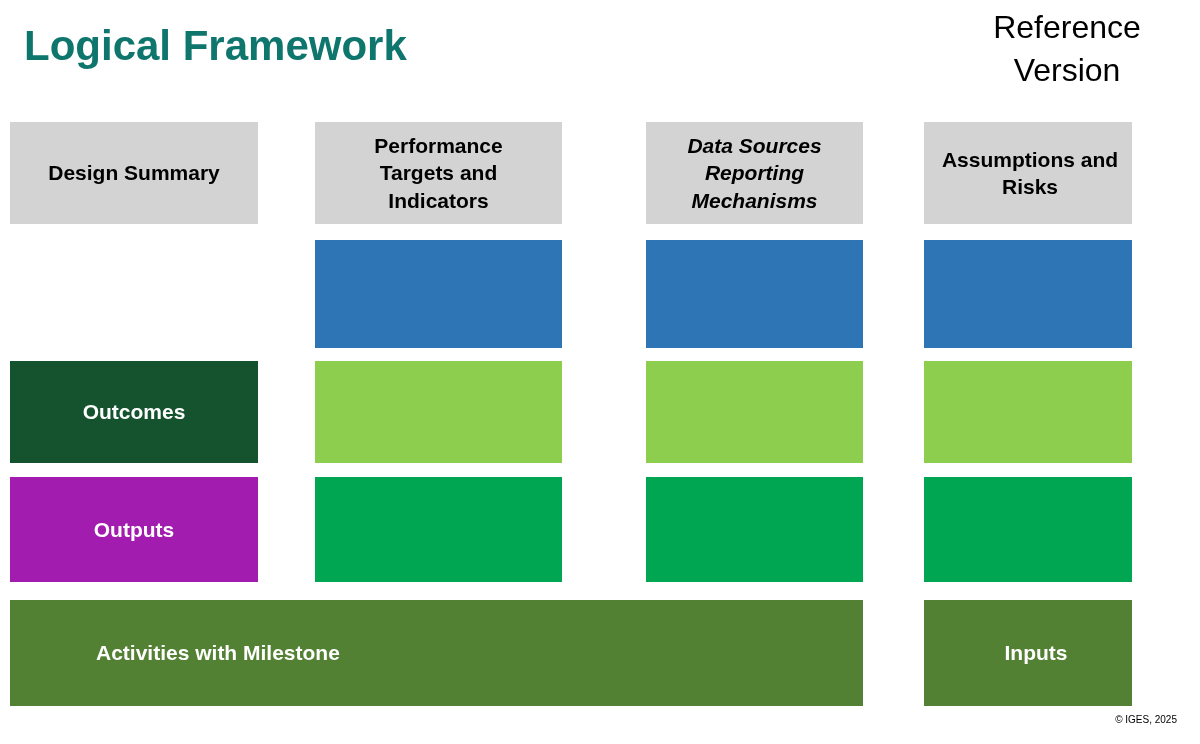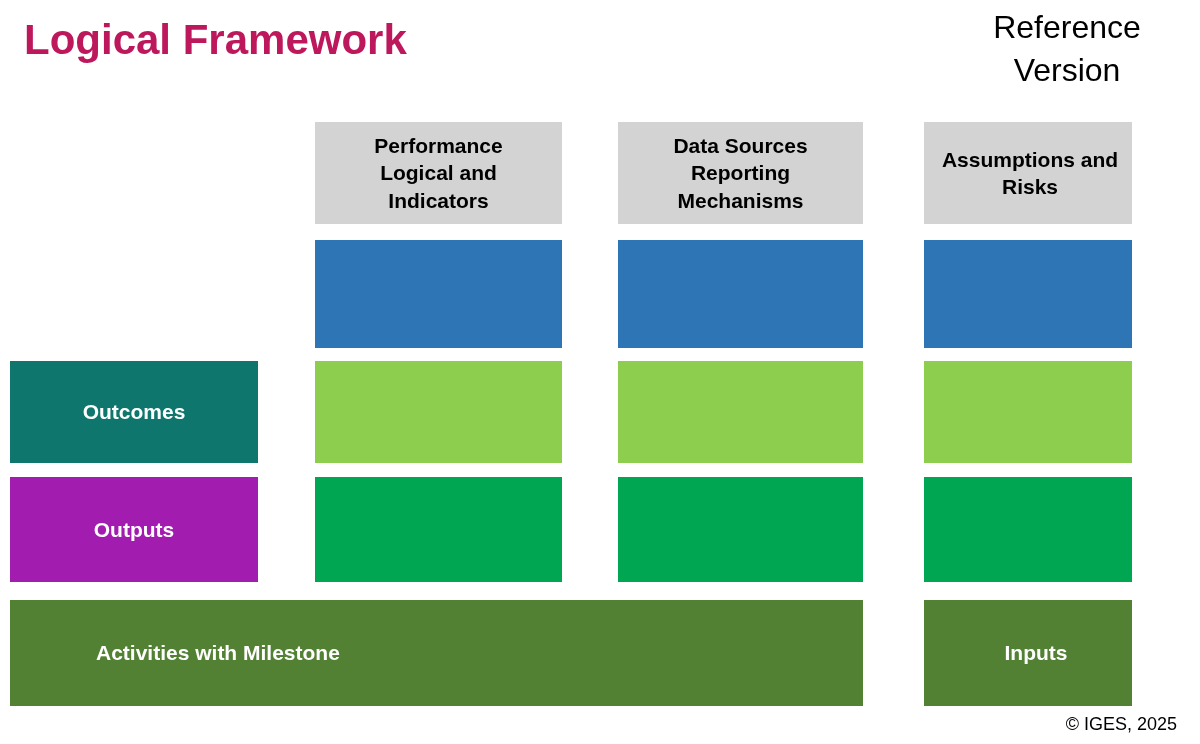--- a/index.html
+++ b/index.html
@@ -3,83 +3,84 @@
 <meta charset="utf-8">
 <style>
   html, body { margin: 0; padding: 0; background: #ffffff; }
   body {
     font-family: "Liberation Sans", "DejaVu Sans", sans-serif;
     width: 1200px; height: 744px; position: relative; overflow: hidden;
   }
   .canvas { position: absolute; inset: 0; width: 1200px; height: 744px; }
 
   .page-title {
-    position: absolute; left: 24px; top: 16px;
-    font-size: 42px; font-weight: bold; color: #be185d;
+    position: absolute; left: 24px; top: 22px;
+    font-size: 42px; font-weight: bold; color: #0f766e;
     letter-spacing: 0px; white-space: pre-line;
   }
   .reference-label {
     position: absolute; left: 944px; top: 6px; width: 246px;
     font-size: 32px; font-weight: normal; color: #000000;
     text-align: center; line-height: 1.35; white-space: pre-line;
   }
 
   .cell {
     position: absolute; display: flex; align-items: center; justify-content: center;
     text-align: center; box-sizing: border-box;
     font-size: 21px; font-weight: bold; line-height: 1.3;
     white-space: pre-line;
   }
   .header-cell { background: #D3D3D3; color: #000000; padding: 0 12px; }
   .body-cell   { color: #ffffff; }
 
   
   .c1 { left: 10px;  width: 248px; }
   .c2 { left: 315px; width: 247px; }
-  .c3 { left: 618px; width: 245px; }
+  .c3 { left: 646px; width: 217px; font-style: italic; }
   .c4 { left: 924px; width: 208px; padding-left: 16px; }
   .span3 { left: 10px; width: 853px; }
 
   
   .r-header   { top: 122px; height: 102px; }
   .r-impacts  { top: 240px; height: 108px; }
   .r-outcomes { top: 361px; height: 102px; }
   .r-outputs  { top: 477px; height: 105px; }
   .r-bottom   { top: 600px; height: 106px; }
 
   .activities-cell { justify-content: flex-start; padding-left: 86px; text-align: left; }
 
   .footer-credit {
     position: absolute; right: 23px; top: 714px;
-    font-size: 18px; color: #000000; font-weight: normal;
+    font-size: 10px; color: #000000; font-weight: normal;
   }
 </style>
 </head>
 <body>
 
 <div class="canvas">
 
   <div class="page-title">Logical Framework</div>
   <div class="reference-label">Reference
 Version</div>
 
+  <div class="cell header-cell c1 r-header">Design Summary</div>
   <div class="cell header-cell c2 r-header">Performance
-Logical and
+Targets and
 Indicators</div>
   <div class="cell header-cell c3 r-header">Data Sources
 Reporting
 Mechanisms</div>
   <div class="cell header-cell c4 r-header">Assumptions and
 Risks</div>
 
   <div class="cell body-cell c2 r-impacts" style="background-color: rgb(46, 117, 182);"></div>
   <div class="cell body-cell c3 r-impacts" style="background-color: rgb(46, 117, 182);"></div>
   <div class="cell body-cell c4 r-impacts" style="background-color: rgb(46, 117, 182);"></div>
 
-  <div class="cell body-cell c1 r-outcomes" style="background-color: #0f766e; text-align: center;">Outcomes</div>
+  <div class="cell body-cell c1 r-outcomes" style="background-color: #14532d; text-align: center;">Outcomes</div>
   <div class="cell body-cell c2 r-outcomes" style="background-color: rgb(141, 206, 79);"></div>
   <div class="cell body-cell c3 r-outcomes" style="background-color: rgb(141, 206, 79);"></div>
   <div class="cell body-cell c4 r-outcomes" style="background-color: rgb(141, 206, 79);"></div>
 
   <div class="cell body-cell c1 r-outputs" style="background-color: #a21caf;">Outputs</div>
   <div class="cell body-cell c2 r-outputs" style="background-color: rgb(0, 166, 81);"></div>
   <div class="cell body-cell c3 r-outputs" style="background-color: rgb(0, 166, 81);"></div>
   <div class="cell body-cell c4 r-outputs" style="background-color: rgb(0, 166, 81);"></div>
 
   <div class="cell body-cell activities-cell span3 r-bottom" style="background-color: rgb(83, 129, 52);">Activities with Milestone</div>

